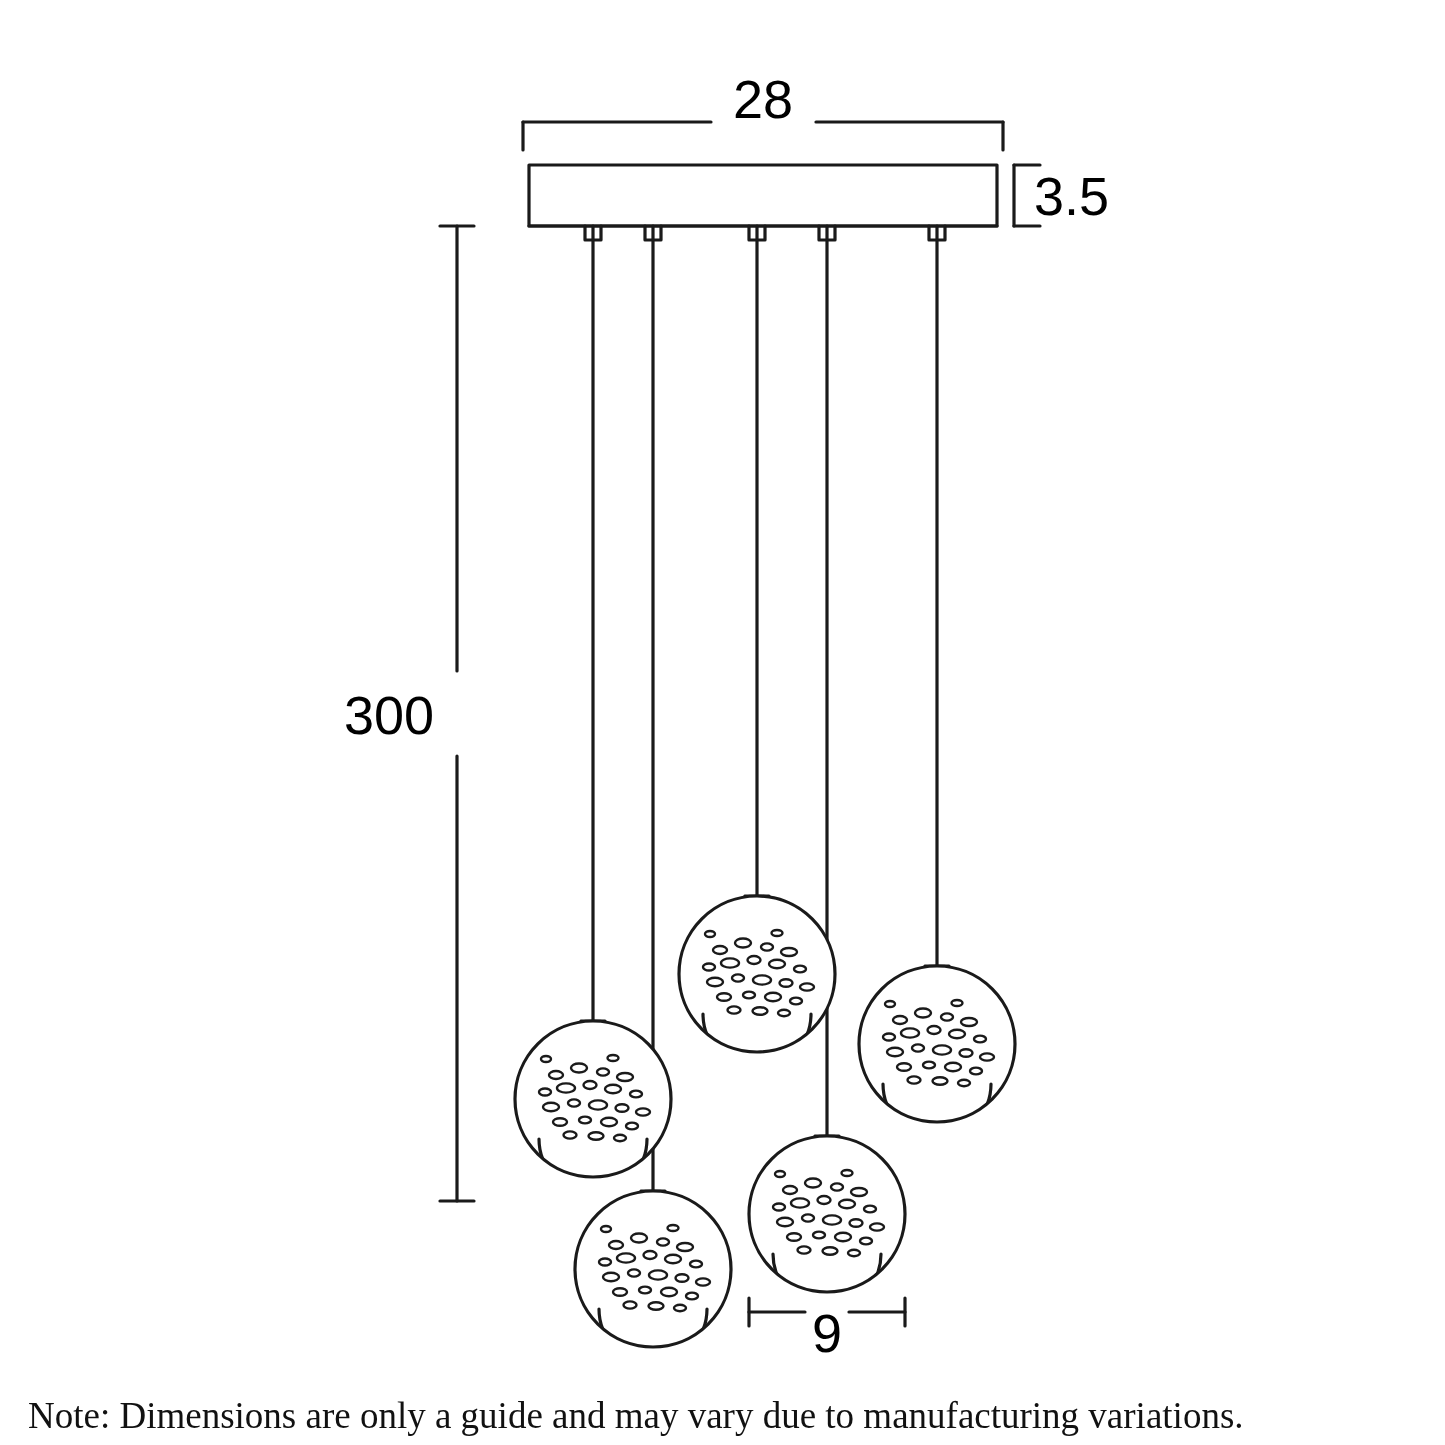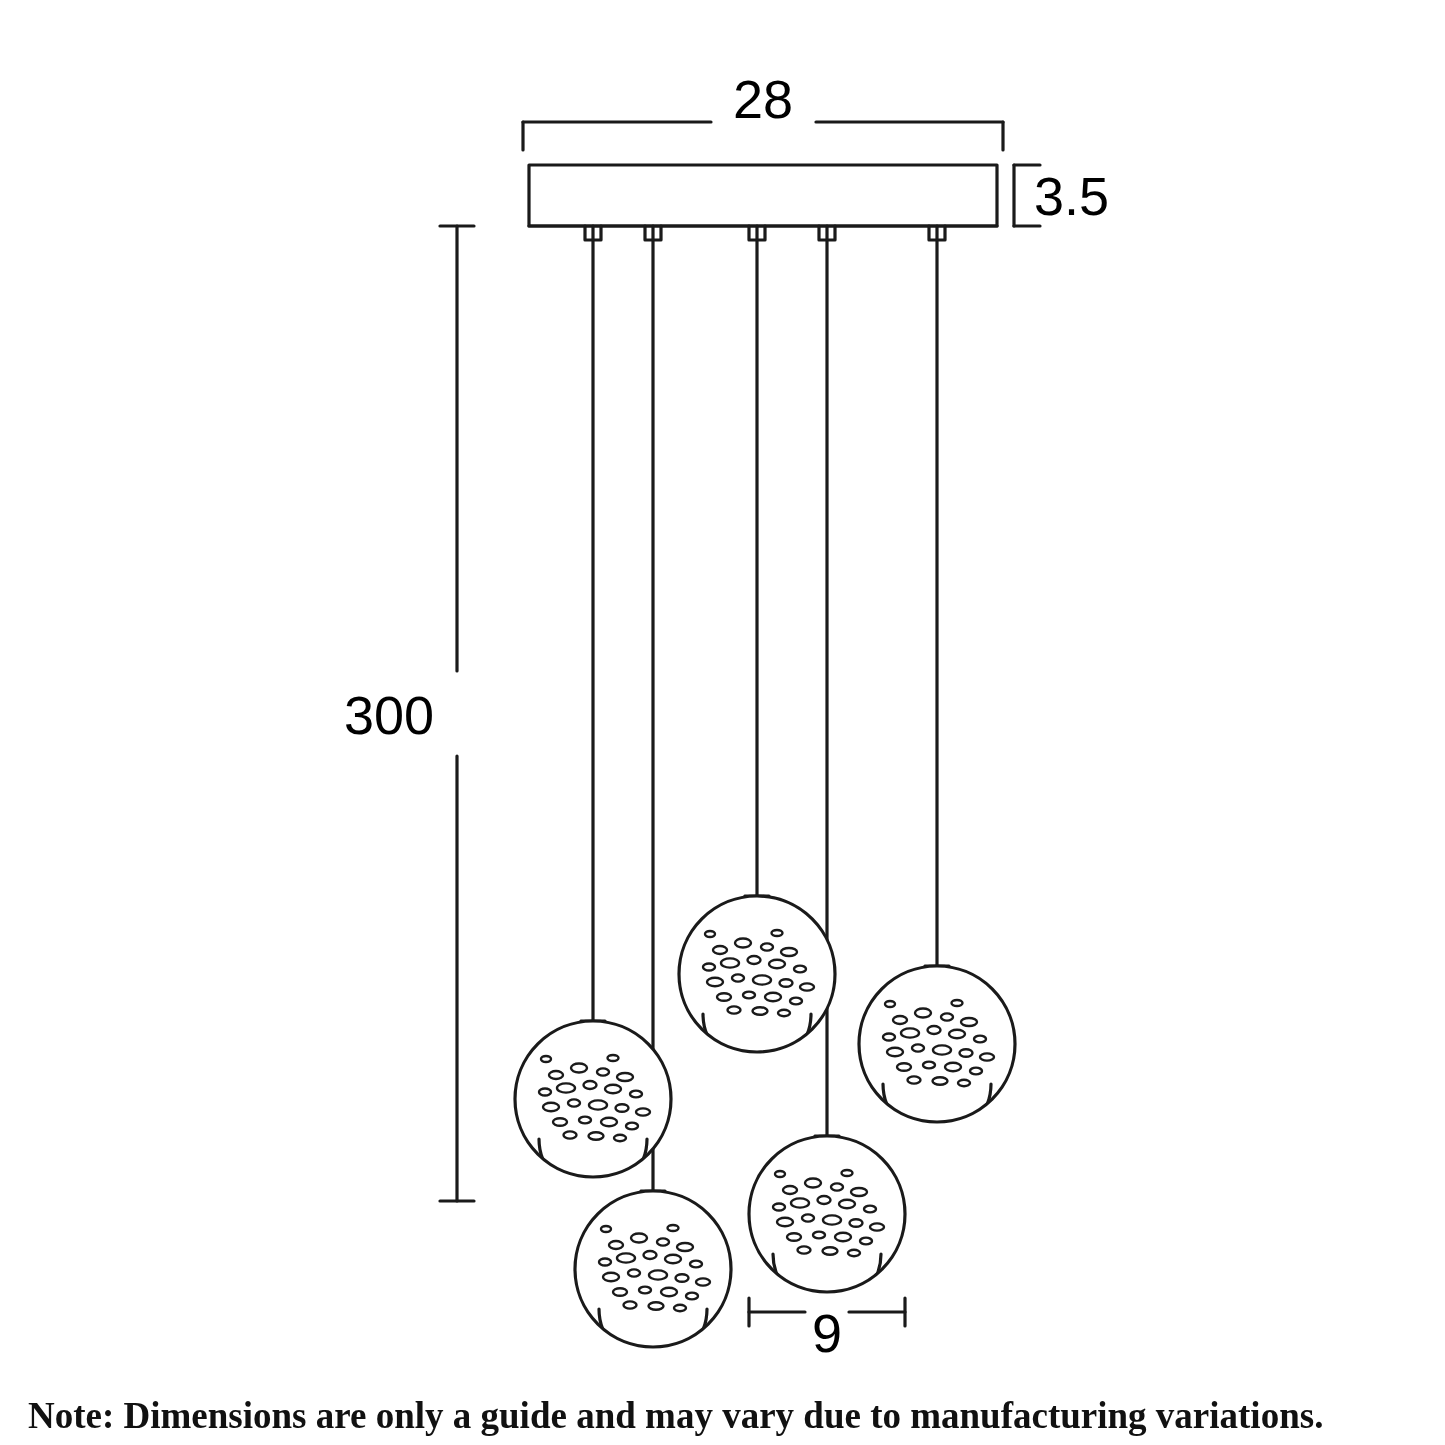--- a/index.html
+++ b/index.html
@@ -39,21 +39,20 @@
   .note-text {
     position: absolute;
     left: 28px;
     top: 1368px;
     width: 1400px;
     font-size: 37px;
     line-height: 1.2;
     color: #111111;
     font-family: "Liberation Serif", serif;
     white-space: nowrap;
-    font-weight: bold;
   }
 </style>
 </head>
 <body>
 
 <div id="stage">
 
   <svg id="drawing" viewBox="0 0 1445 1445">
     <defs>
       <clipPath id="clipS1">

